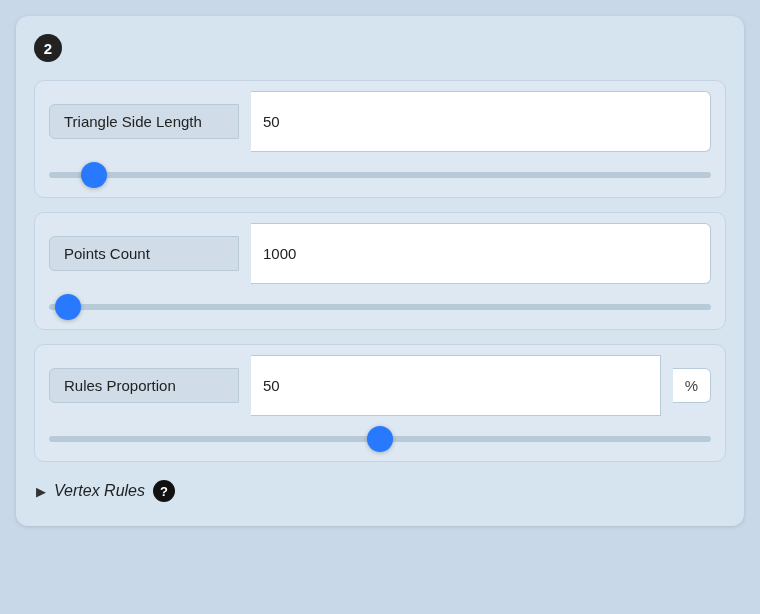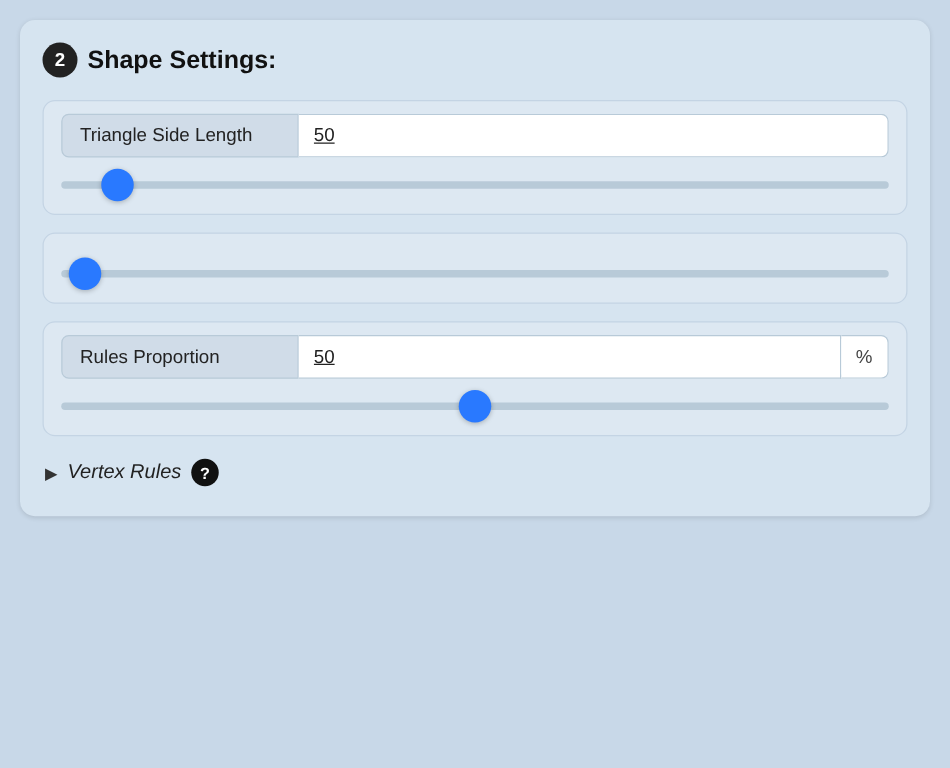--- a/index.html
+++ b/index.html
@@ -51,46 +51,45 @@
       background: #dde8f2;
       border-radius: 10px;
       padding: 10px 14px 14px 14px;
       margin-bottom: 14px;
       border: 1px solid #c4d4e4;
     }
 
     .setting-row {
       display: flex;
       align-items: center;
-      gap: 0;
+      gap: 12px;
     }
 
     .setting-label {
       background: #d0dce8;
       border: 1px solid #b8cad8;
       border-radius: 6px 0 0 6px;
       padding: 8px 14px;
       font-size: 15px;
       color: #222;
       white-space: nowrap;
       min-width: 190px;
       font-weight: 400;
     }
 
     .setting-input {
       flex: 1;
       border: 1px solid #b8cad8;
       border-left: none;
       border-radius: 0 6px 6px 0;
-      padding: 8px 12px;
+      padding: 21px 12px;
       font-size: 15px;
       color: #222;
       background: #fff;
       outline: none;
-      text-decoration: underline;
     }
 
     .setting-input.with-suffix {
       border-radius: 0;
     }
 
     .setting-suffix {
       border: 1px solid #b8cad8;
       border-left: none;
       border-radius: 0 6px 6px 0;
@@ -185,34 +184,37 @@
       cursor: pointer;
     }
   </style>
 </head>
 <body>
 
 <div class="panel">
 
   <div class="panel-title">
     <span class="circle-badge">2</span>
-    <span>Shape Settings:</span>
   </div>
 
   <div class="setting-block">
     <div class="setting-row">
       <span class="setting-label">Triangle Side Length</span>
       <input class="setting-input" type="text" value="50" style="">
     </div>
     <div class="slider-container">
       <input type="range" class="slider-triangle" min="0" max="1000" value="50" style="">
     </div>
   </div>
 
   <div class="setting-block">
+    <div class="setting-row">
+      <span class="setting-label">Points Count</span>
+      <input class="setting-input" type="text" value="1000" style="">
+    </div>
     <div class="slider-container">
       <input type="range" class="slider-points" min="0" max="100000" value="1000" style="">
     </div>
   </div>
 
   <div class="setting-block">
     <div class="setting-row">
       <span class="setting-label">Rules Proportion</span>
       <input class="setting-input with-suffix" type="text" value="50" style="">
       <span class="setting-suffix">%</span>

